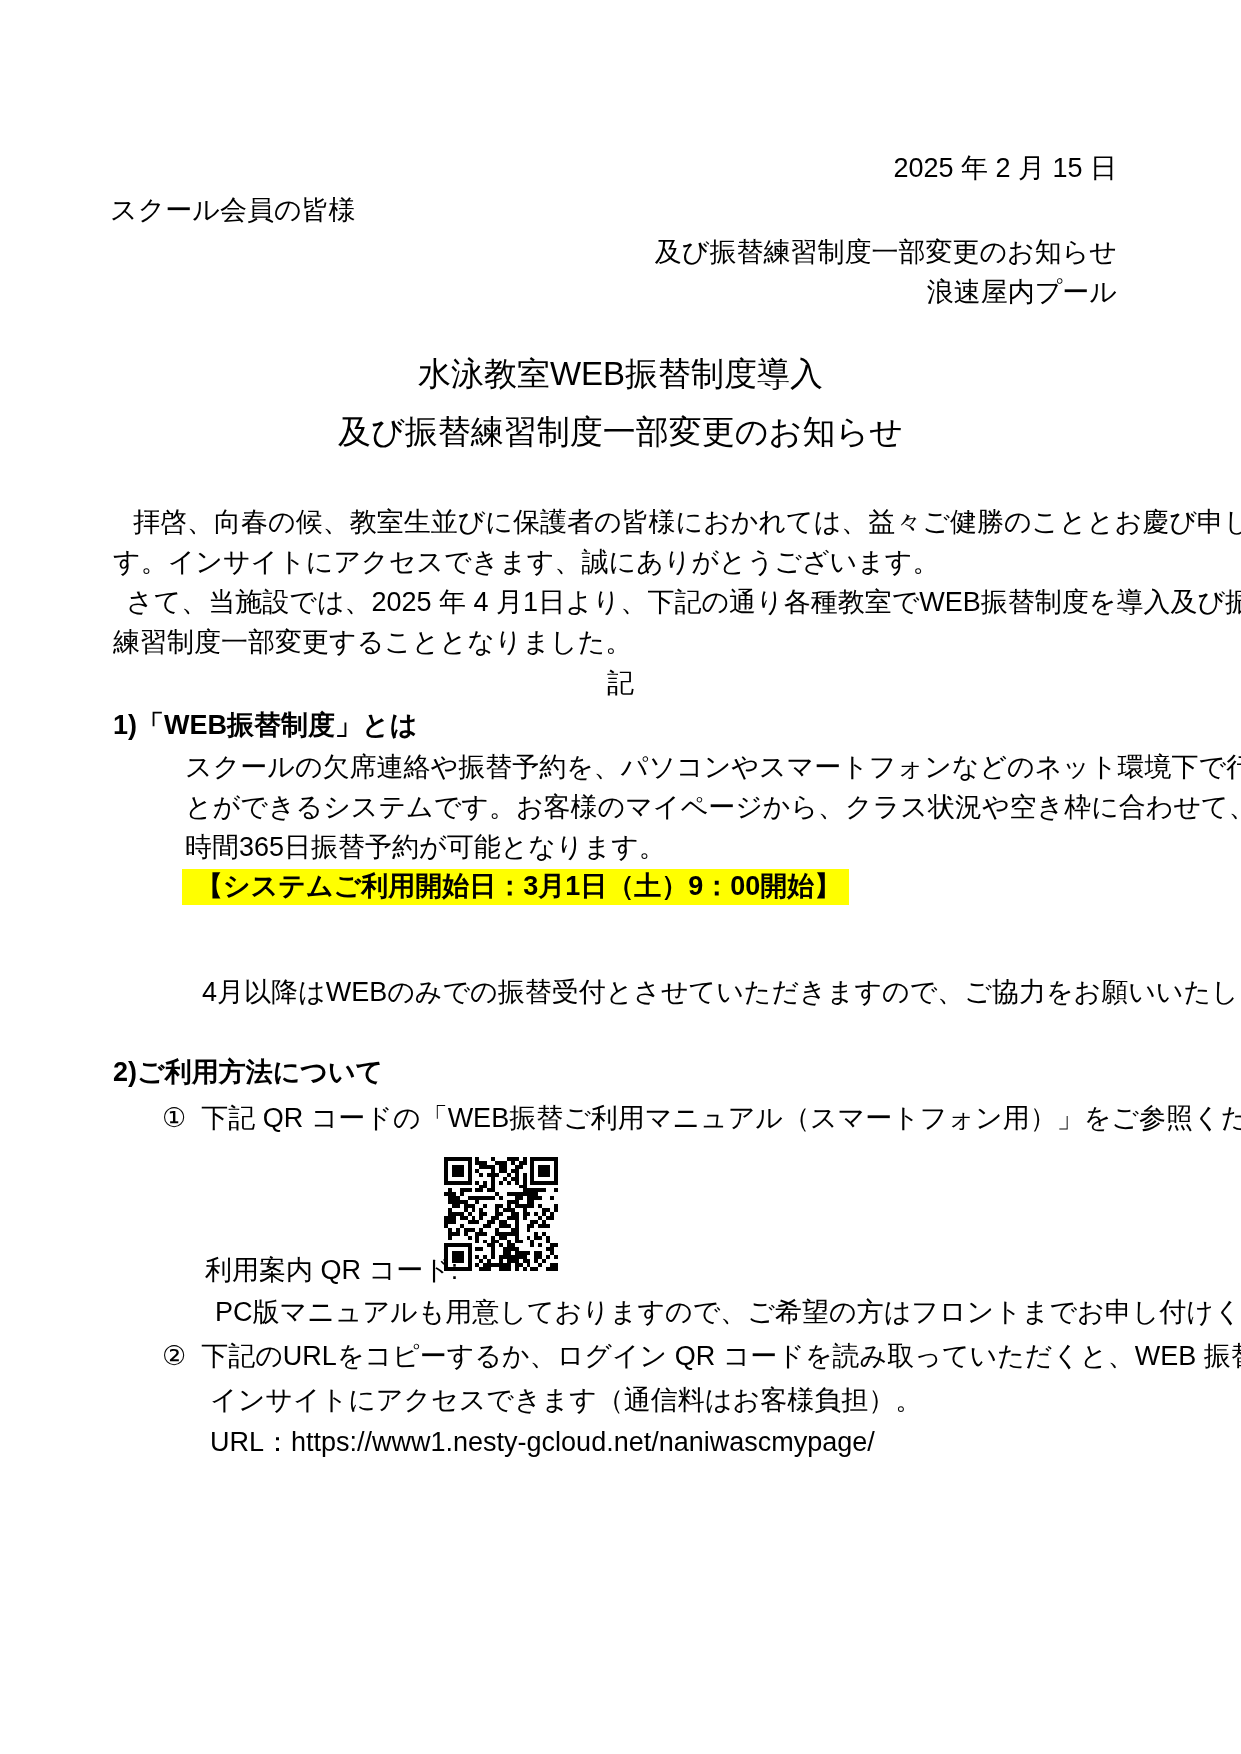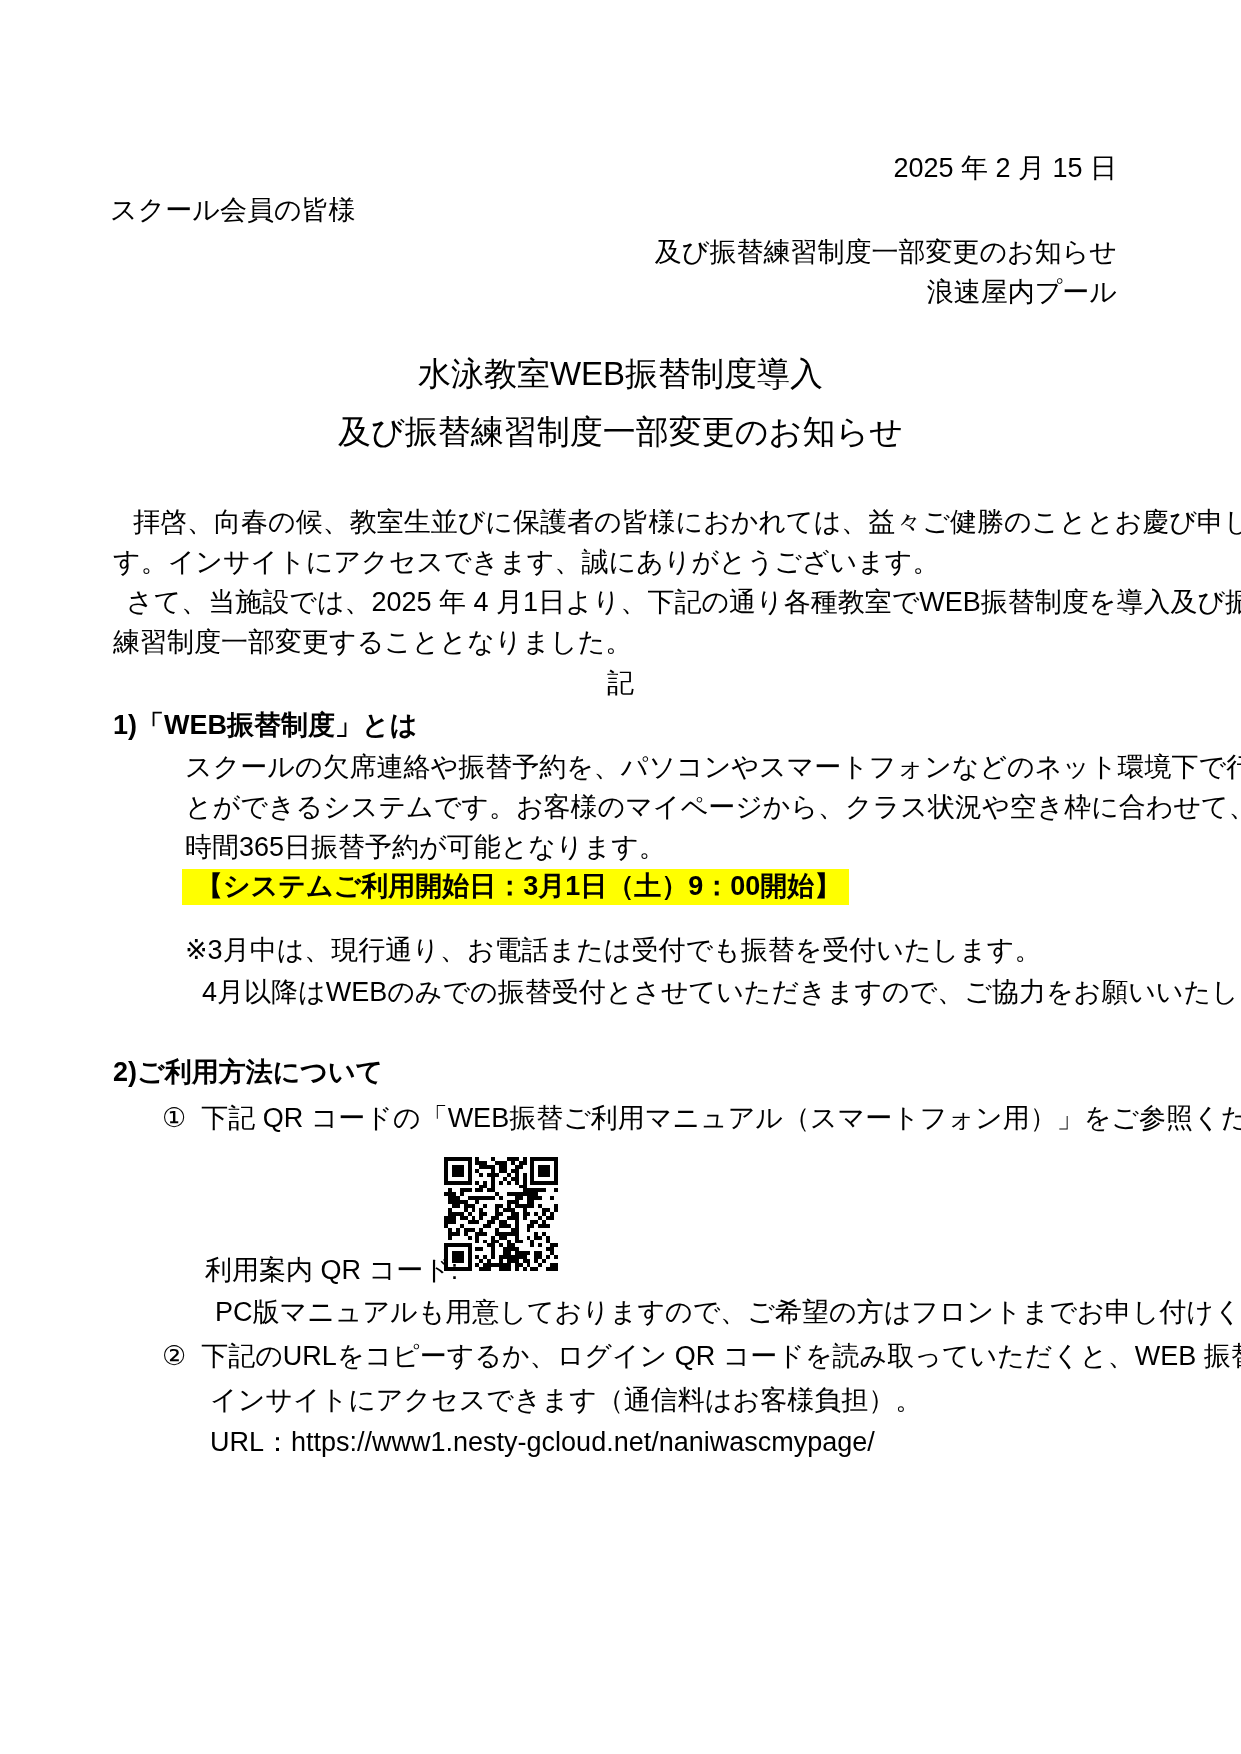--- a/index.html
+++ b/index.html
@@ -66,21 +66,20 @@
   <div class="line" style="left:126px;top:582px;">さて、当施設では、2025 年 4 月1日より、下記の通り各種教室でWEB振替制度を導入及び振替</div>
   <div class="line" style="left:113px;top:622px;">練習制度一部変更することとなりました。</div>
 
   <div class="line center" style="top:663px;">記</div>
 
   <div class="line bold" style="left:113px;top:705px;">1)「WEB振替制度」とは</div>
   <div class="line" style="left:185px;top:747px;">スクールの欠席連絡や振替予約を、パソコンやスマートフォンなどのネット環境下で行うこ</div>
   <div class="line" style="left:185px;top:787px;">とができるシステムです。お客様のマイページから、クラス状況や空き枠に合わせて、24</div>
   <div class="line" style="left:185px;top:827px;">時間365日振替予約が可能となります。</div>
   <div class="line" style="left:182px;top:866px;"><span class="hl-span">【システムご利用開始日：3月1日（土）9：00開始】</span></div>
-  <div class="line" style="left:185px;top:930px;">※3月中は、現行通り、お電話または受付でも振替を受付いたします。</div>
   <div class="line" style="left:202px;top:972px;">4月以降はWEBのみでの振替受付とさせていただきますので、ご協力をお願いいたします。</div>
 
   <div class="line bold" style="left:113px;top:1052px;">2)ご利用方法について</div>
 
   <div class="line" style="left:162px;top:1098px;"><span>①</span><span>  </span><span>下記 QR コードの「WEB振替ご利用マニュアル（スマートフォン用）」をご参照ください。</span></div>
 
   <div class="qr">
       <svg viewBox="0 0 29 29" shape-rendering="crispEdges" fill="#000000">
         <rect x="0" y="0" width="1" height="1"></rect>
         <rect x="1" y="0" width="1" height="1"></rect>

